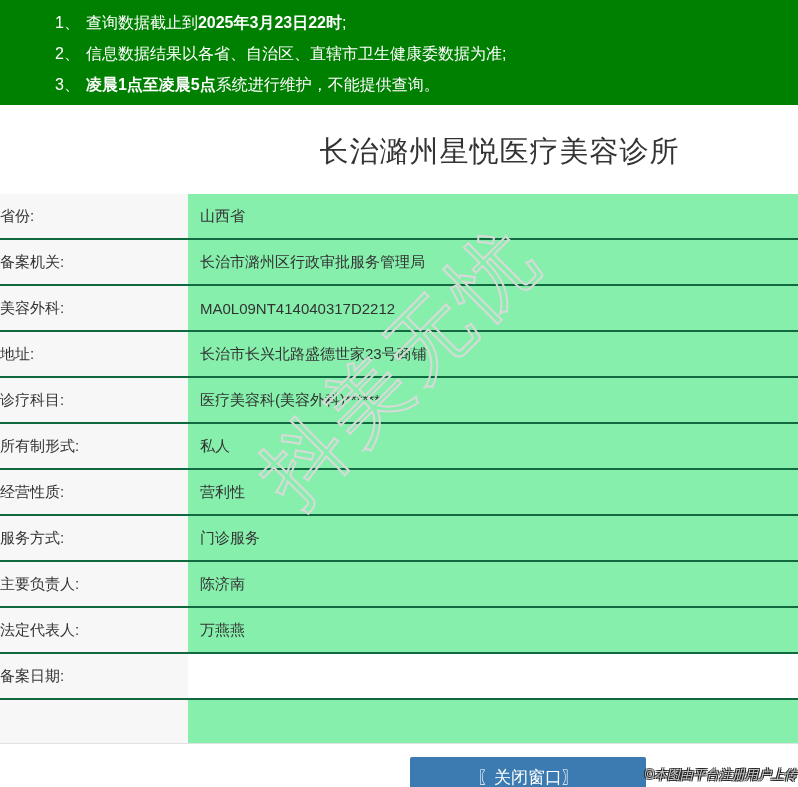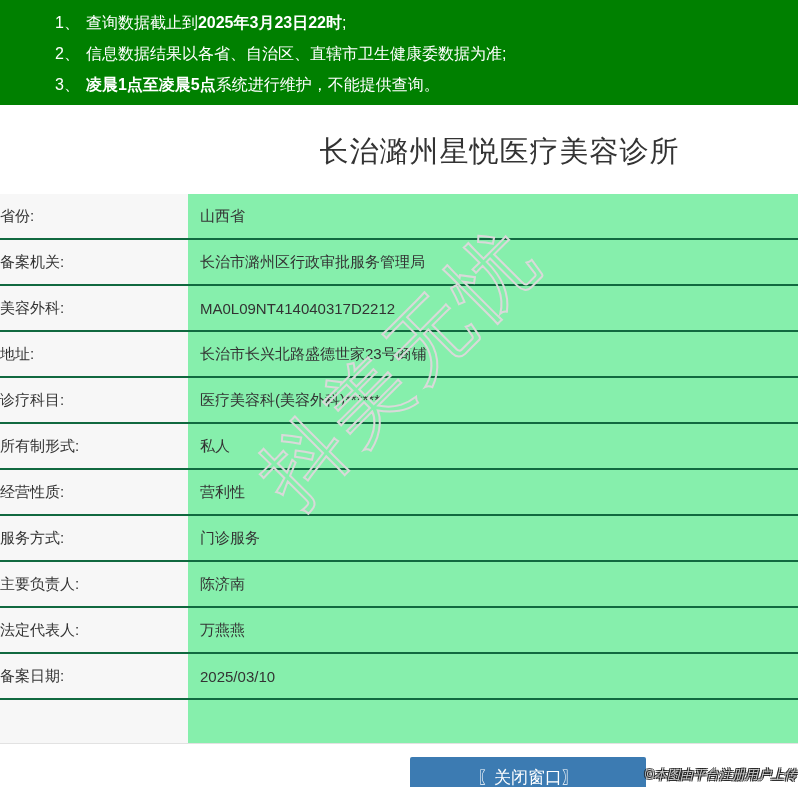--- a/index.html
+++ b/index.html
@@ -205,21 +205,20 @@
     <div class="cell-value">陈济南</div>
   </div>
 
   <div class="info-row">
     <div class="cell-label">法定代表人:</div>
     <div class="cell-value">万燕燕</div>
   </div>
 
   <div class="info-row">
     <div class="cell-label">备案日期:</div>
-    <div class="cell-value">2025/03/10</div>
   </div>
 
   <div class="info-row empty-row">
     <div class="cell-label"></div>
     <div class="cell-value"></div>
   </div>
 </div>
 
   <div class="footer">
     <button class="close-button">〖关闭窗口〗</button>

